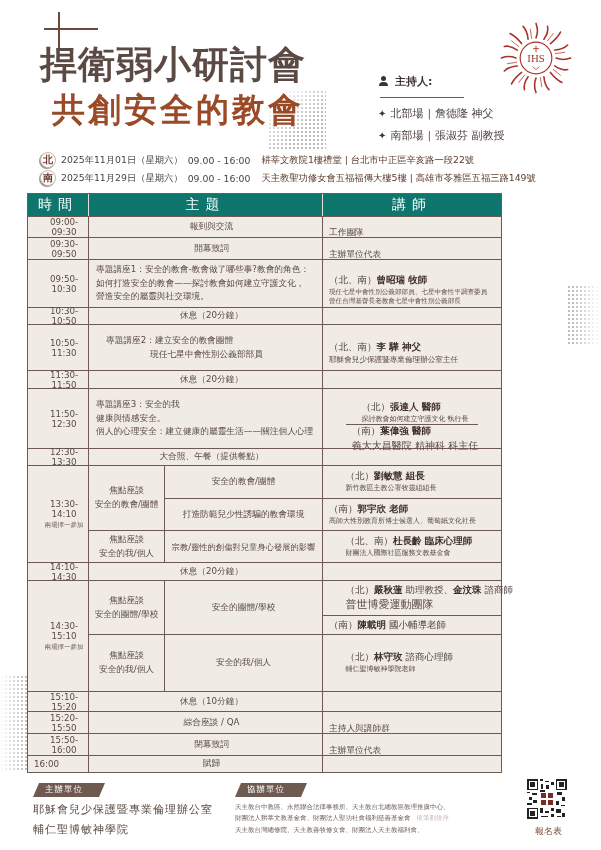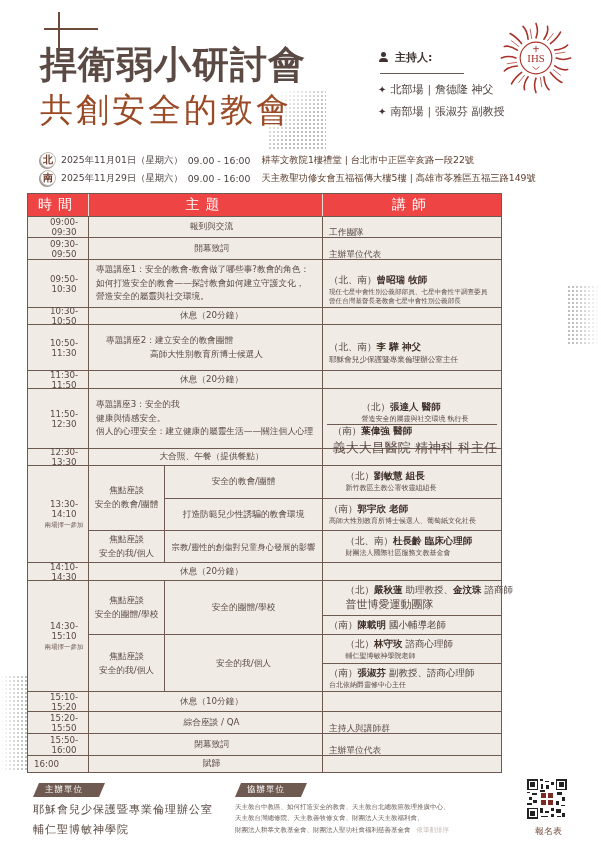--- a/index.html
+++ b/index.html
@@ -3,33 +3,33 @@
 <meta charset="utf-8">
 <style>
   * { box-sizing: border-box; margin: 0; padding: 0; }
   html, body { width: 601px; height: 850px; background: #ffffff; overflow: hidden; }
   body { position: relative; font-family: "DejaVu Sans", "Liberation Sans", sans-serif; color: #5a4a42; }
 
   
   .title-cross-v { position: absolute; left: 58px; top: 12px; width: 2px; height: 36px; background: #6b4a3a; }
   .title-cross-h { position: absolute; left: 44px; top: 28px; width: 54px; height: 2px; background: #6b4a3a; }
   .title-main { position: absolute; left: 40px; top: 40px; font-size: 37px; color: #5b4a44; letter-spacing: 1px; white-space: nowrap; }
-  .title-sub { position: absolute; left: 40px; top: 88px; font-size: 33px; color: #9a4a26; letter-spacing: 3px; white-space: nowrap; font-weight: normal; }
+  .title-sub { position: absolute; left: 52px; top: 88px; font-size: 33px; color: #9a4a26; letter-spacing: 3px; white-space: nowrap; font-weight: bold; }
   .dots { position: absolute; pointer-events: none;
           background-image: radial-gradient(circle, #8a8a8a 0.9px, transparent 1.1px);
           background-size: 4px 4px; opacity: 0.55; }
   .dots-title { left: 268px; top: 90px; width: 58px; height: 60px;
                 -webkit-mask-image: linear-gradient(135deg, transparent 10%, #000 60%); mask-image: linear-gradient(135deg, transparent 10%, #000 60%); }
   .dots-right { left: 567px; top: 285px; width: 34px; height: 60px;
                 -webkit-mask-image: linear-gradient(90deg, #000 20%, transparent 100%); mask-image: linear-gradient(90deg, #000 20%, transparent 100%); }
   .dots-left { left: 0px; top: 675px; width: 27px; height: 95px;
                -webkit-mask-image: linear-gradient(270deg, #000 10%, transparent 100%); mask-image: linear-gradient(270deg, #000 10%, transparent 100%); }
 
   .host-block { position: absolute; left: 378px; top: 50px; width: 120px; }
-  .host-label { display: flex; align-items: center; gap: 6px; font-size: 11px; color: #3e3330; font-weight: bold; }
+  .host-label { display: flex; align-items: center; gap: 6px; font-size: 11px; color: #3e3330; font-weight: bold; margin-top: 24px; }
   .host-line { width: 84px; height: 1px; background: #6b5a52; margin: 8px 0 8px 2px; }
   .host-item { display: flex; align-items: center; gap: 4px; font-size: 11px; color: #4a3e3a; margin-bottom: 7px; white-space: nowrap; }
   .host-item .sep { color: #6b5a52; }
   .user-icon { width: 11px; height: 11px; position: relative; display: inline-block; }
   .user-icon::before { content: ""; position: absolute; left: 3px; top: 0; width: 5px; height: 5px; border-radius: 50%; background: #3e3330; }
   .user-icon::after { content: ""; position: absolute; left: 1px; top: 6px; width: 9px; height: 4px; border-radius: 5px 5px 0 0; background: #3e3330; }
   .diamond-icon { font-size: 10px; color: #3e3330; }
 
   .ihs-logo { position: absolute; left: 500px; top: 22px; width: 72px; height: 72px; }
 
@@ -38,21 +38,21 @@
   .venue-n { top: 152px; }
   .venue-s { top: 170px; }
   .venue .badge { width: 16px; height: 16px; border-radius: 50%; border: 1px solid #c0b6b0; background: #fff;
                   display: flex; align-items: center; justify-content: center; font-size: 10px; font-weight: bold; color: #6b3a2a;
                   box-shadow: -1px 1px 0 #a09690; }
   .venue .time-span { margin-right: 6px; }
   .venue .place { color: #5a3a2a; }
 
   
   .schedule { position: absolute; left: 27px; top: 193px; width: 475px; border: 1px solid #6f5a52; background: #f1ebe6; }
-  .hdr { display: flex; height: 22px; background: #ef4444; color: #ffffff; font-size: 14px; }
+  .hdr { display: flex; height: 22px; background: #0f766e; color: #ffffff; font-size: 14px; }
   .hdr > div { display: flex; align-items: center; justify-content: center; letter-spacing: 6px; border-right: 1px solid #e8ded8; }
   .hdr > div:last-child { border-right: none; }
   .c-time { width: 61px; }
   .c-topic { width: 234px; }
   .c-spk { width: 178px; }
 
   .row { display: flex; border-top: 1px solid #6f5a52; font-size: 8.7px; color: #5a4a42; }
   .row > .cell { border-right: 1px solid #6f5a52; display: flex; align-items: center; padding-left: 12px; }
   .row > .cell:last-child { border-right: none; margin-top: 12px; }
   .cell.time { width: 61px; flex-direction: column; justify-content: center; align-items: center; text-align: center; font-size: 8.7px; }
@@ -221,21 +221,21 @@
     <div class="cell time">10:30-10:50</div>
     <div class="cell topic">休息（20分鐘）</div>
     <div class="cell spk"></div>
   </div>
 
   <div class="row" style="height:46px">
     <div class="cell time">10:50-11:30</div>
     <div class="cell topic left">
       <div class="topic-multi topic2">
         <span>專題講座2：建立安全的教會團體</span>
-        <span class="l2">高師大性別教育所博士候選人</span>
+        <span class="l2">現任七星中會性別公義部部員</span>
       </div>
     </div>
     <div class="cell spk">
       <div class="spk-block">
         <div class="spk-name"><span>（北、南）</span><b>李 驊 神父</b></div>
         <div class="spk-sub" style="font-size:7.6px">耶穌會兒少保護暨專業倫理辦公室主任</div>
       </div>
     </div>
   </div>
 
@@ -250,25 +250,25 @@
     <div class="cell topic left">
       <div class="topic-multi">
         <span>專題講座3：安全的我</span>
         <span>健康與情感安全。</span>
         <span>個人的心理安全：建立健康的屬靈生活——關注個人心理</span>
       </div>
     </div>
     <div class="cell spk" style="padding-left:0; flex-direction:column; align-items:center;">
       <div class="spk-block" style="flex:1; padding-left:6px;">
         <div class="spk-name"><span>（北）</span><b>張達人 醫師</b></div>
-        <div class="spk-sub" style="font-size:7px">營造安全的屬靈與社交環境 執行長</div>
+        <div class="spk-sub" style="font-size:7px">探討教會如何建立守護文化 執行長</div>
       </div>
       <div class="spk-block" style="flex:1; padding-left:6px; border-top:1px solid #6f5a52;">
         <div class="spk-name"><span>（南）</span><b>葉偉強 醫師</b></div>
-        <div class="spk-sub" style="font-size:13px">義大大昌醫院 精神科 科主任</div>
+        <div class="spk-sub" style="font-size:10px">義大大昌醫院 精神科 科主任</div>
       </div>
     </div>
   </div>
 
   <div class="row" style="height:17px">
     <div class="cell time">12:30-13:30</div>
     <div class="cell topic">大合照、午餐（提供餐點）</div>
     <div class="cell spk"></div>
   </div>
 
@@ -346,24 +346,20 @@
         <div class="sub-cell fc-a">
           <span>焦點座談</span>
           <span>安全的我/個人</span>
         </div>
         <div class="sub-cell fc-b">安全的我/個人</div>
         <div class="sub-cell fc-spk">
           <div class="spkline" style="height:29px">
             <div class="spk-name"><span>（北）</span><b>林守玫</b><span> 諮商心理師</span></div>
             <div class="spk-sub" style="font-size:7px">輔仁聖博敏神學院老師</div>
           </div>
-          <div class="spkline" style="height:29px">
-            <div class="spk-name"><span>（南）</span><b>張淑芬</b><span> 副教授、諮商心理師</span></div>
-            <div class="spk-sub" style="font-size:7px">台北依納爵靈修中心主任</div>
-          </div>
         </div>
       </div>
     </div>
   </div>
 
   <div class="row" style="height:20px">
     <div class="cell time">15:10-15:20</div>
     <div class="cell topic">休息（10分鐘）</div>
     <div class="cell spk"></div>
   </div>
@@ -386,23 +382,23 @@
     <div class="cell spk"></div>
   </div>
 </div>
 
 <div class="tag tag-host">主辦單位</div>
 <div class="org-line org-1">耶穌會兒少保護暨專業倫理辦公室</div>
 <div class="org-line org-2">輔仁聖博敏神學院</div>
 
 <div class="tag tag-co">協辦單位</div>
 <div class="co-list">
-  <div>天主教台中教區、如何打造安全的教會、天主教台北總教區教理推廣中心、</div>
+  <div>天主教台中教區、永然聯合法律事務所、天主教台北總教區教理推廣中心、</div>
+  <div><span>財團法人耕莘文教基金會、財團法人聖功社會福利慈善基金會</span><span class="note">依筆劃排序</span></div>
   <div>天主教台灣總修院、天主教善牧修女會、財團法人天主教福利會、</div>
-  <div><span>財團法人耕莘文教基金會、財團法人聖功社會福利慈善基金會</span><span class="note">依筆劃排序</span></div>
 </div>
 
 <svg class="qr" viewBox="0 0 25 25" shape-rendering="crispEdges">
   <rect width="25" height="25" fill="#fff"></rect>
   <g fill="#222">
     <rect x="0" y="0" width="7" height="7"></rect>
       <rect x="1" y="1" width="5" height="5" fill="#fff"></rect>
       <rect x="2" y="2" width="3" height="3"></rect>
     <rect x="18" y="0" width="7" height="7"></rect>
       <rect x="19" y="1" width="5" height="5" fill="#fff"></rect>

